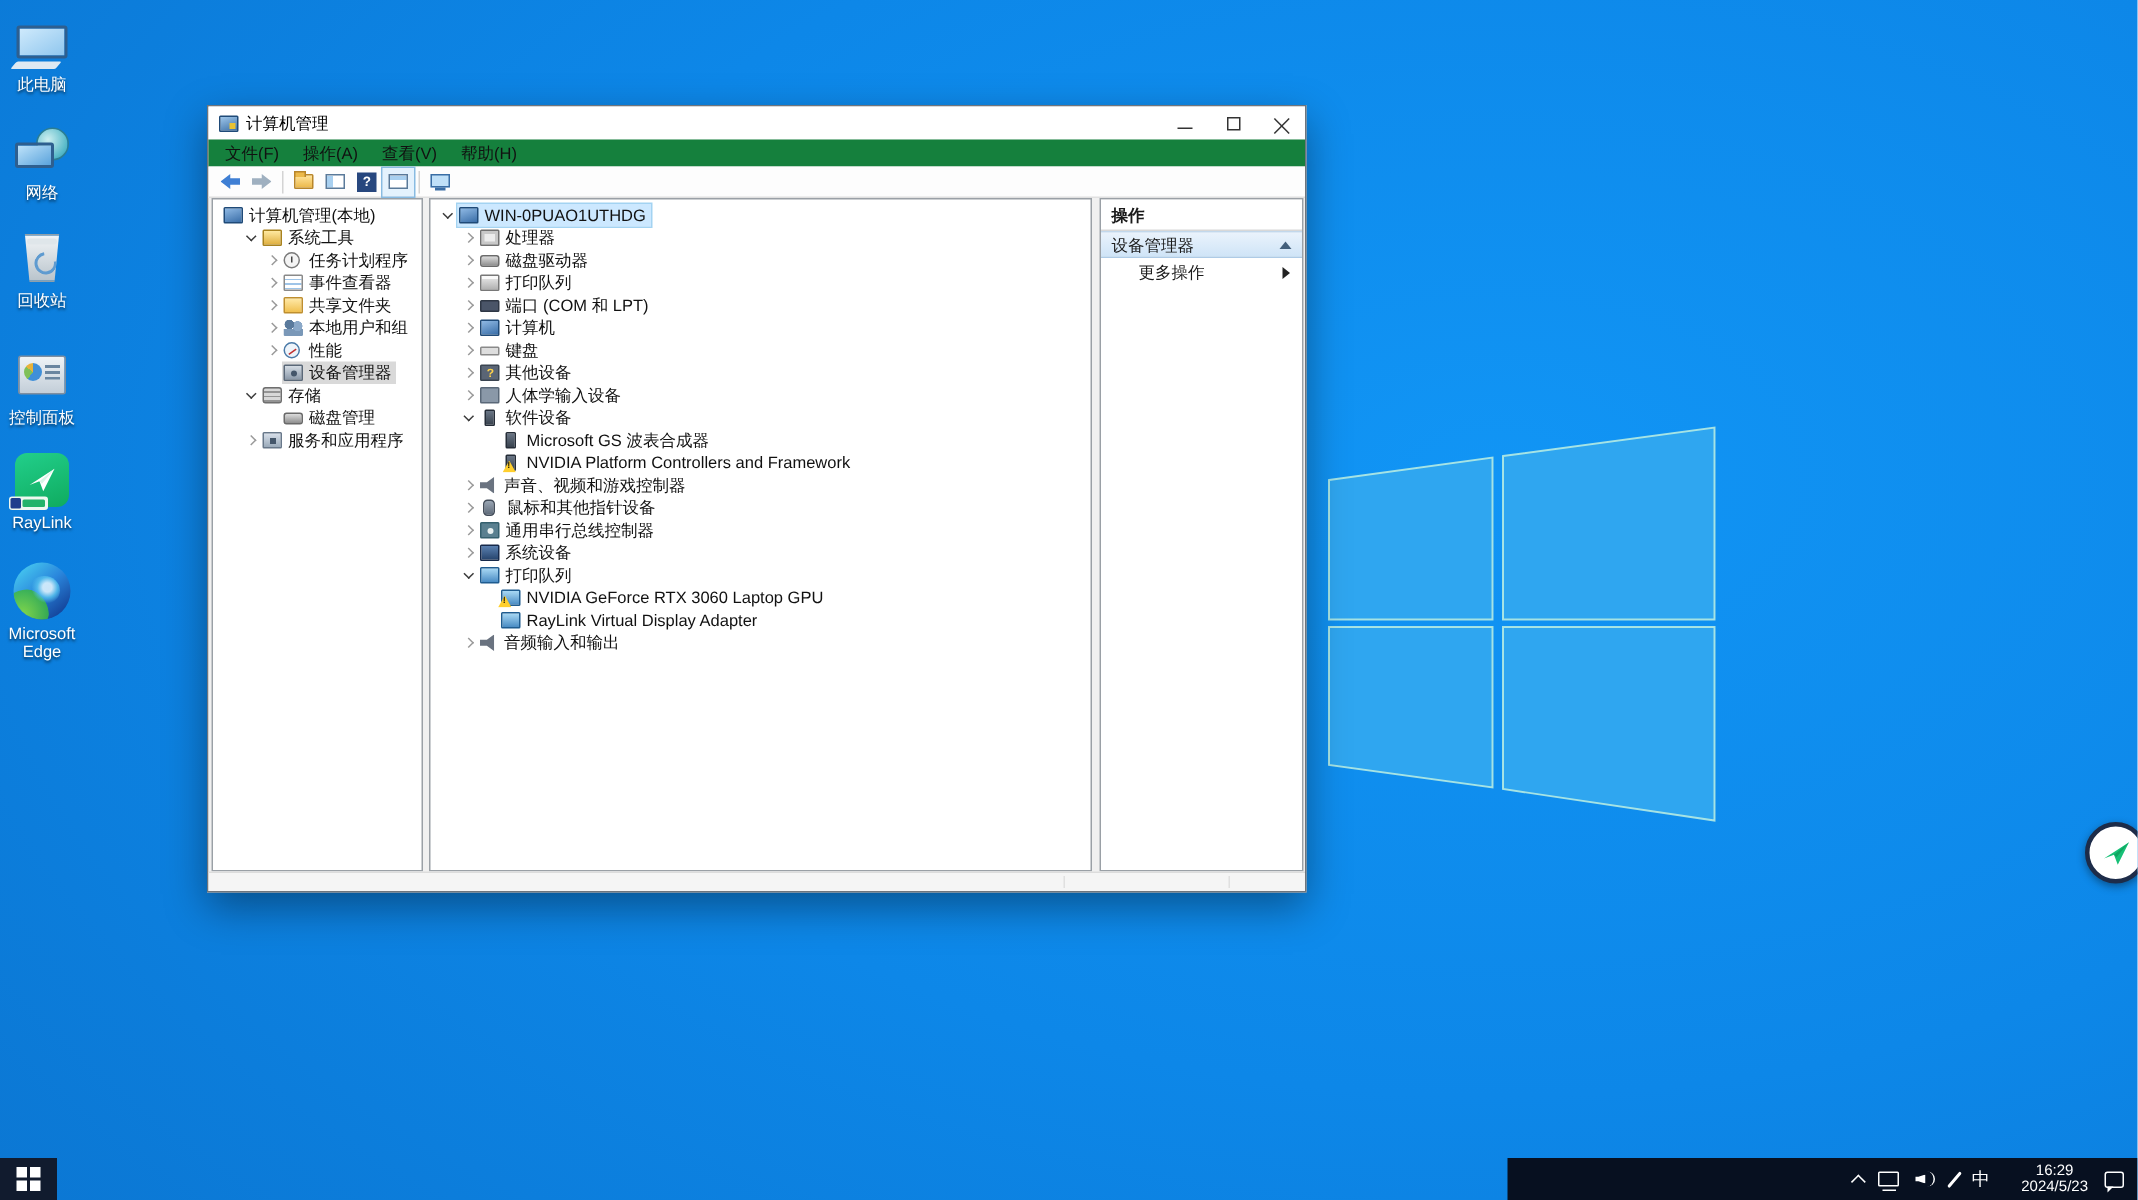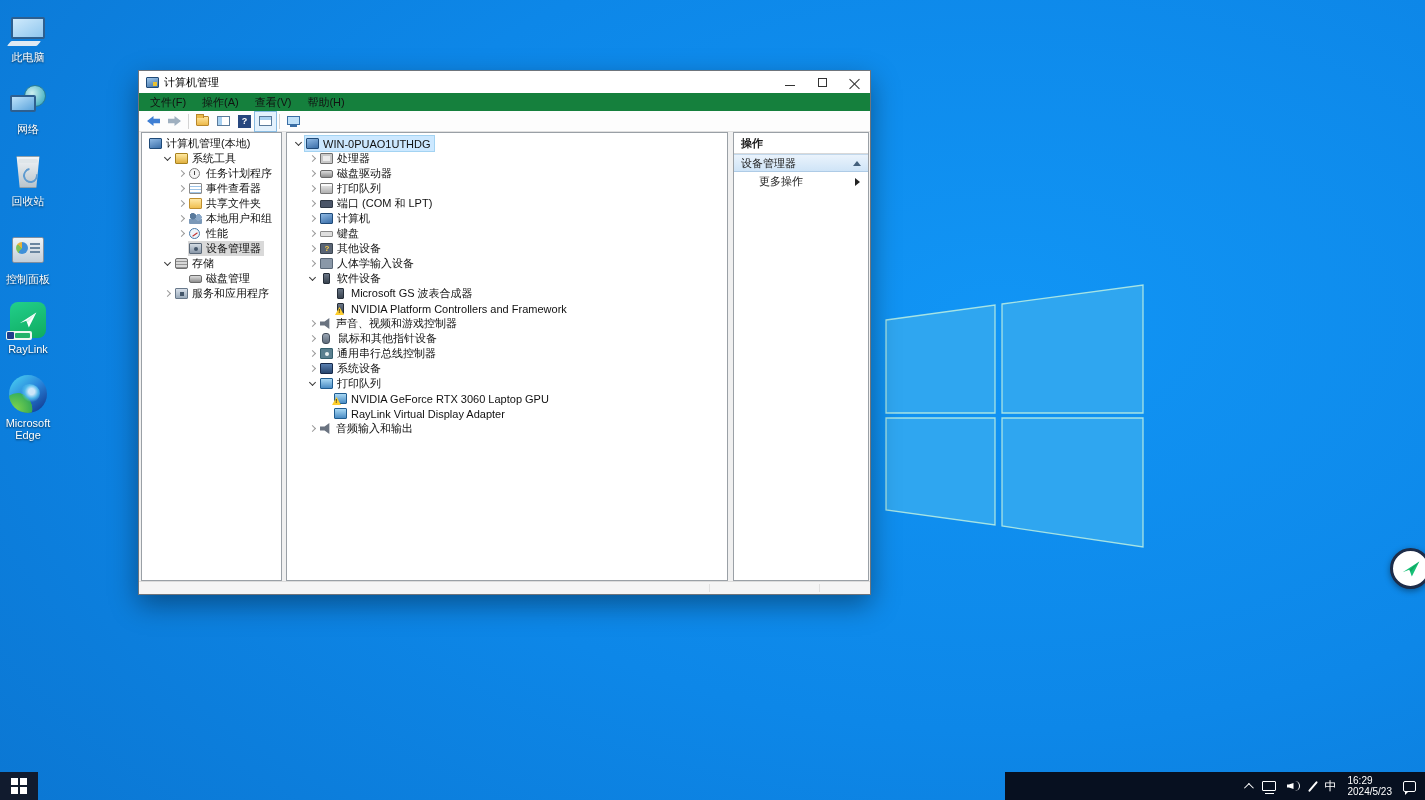--- a/index.html
+++ b/index.html
@@ -162,21 +162,21 @@
   .tray-chevron { width:7px; height:7px; border-top:1.5px solid #fff; border-right:1.5px solid #fff; transform:rotate(-45deg) translateY(2px); }
   .tray-net { width:14px; height:10px; border:1.5px solid #fff; border-radius:1px; position:relative; }
   .tray-net::after { content:""; position:absolute; left:2px; bottom:-4px; width:9px; height:1.5px; background:#fff; }
   .tray-vol { position:relative; width:14px; height:12px; }
   .tray-vol::before { content:""; position:absolute; left:0; top:3px; width:7px; height:6px; background:#fff;
       clip-path:polygon(0 25%,35% 25%,100% 0,100% 100%,35% 75%,0 75%); }
   .tray-vol::after { content:""; position:absolute; right:1px; top:1px; width:9px; height:10px;
       border:1.5px solid #fff; border-left:none; border-top:none; border-bottom:none; border-radius:50%; }
   .tray-pen { width:2px; height:13px; background:#fff; border-radius:1px; transform:rotate(40deg); }
   .tray-ime { font-size:12px; color:#fff; }
-  .tray-clock { font-size:10px; line-height:11px; text-align:left; }
+  .tray-clock { font-size:10px; line-height:11px; text-align:center;margin-left:10px; }
   .tray-ac { width:13px; height:11px; border:1.5px solid #fff; border-radius:2px; position:relative; }
   .tray-ac::after { content:""; position:absolute; left:1px; bottom:-4px; width:0; height:0;
       border-top:4px solid #fff; border-right:4px solid transparent; }
 </style>
 </head>
 <body>
 
 <svg class="win-logo" width="263" height="268" viewBox="0 0 263 268">
   <g fill="#2fa6f0" stroke="#bdf0e2" stroke-width="1.3" stroke-opacity="0.85">
     <polygon points="3,38 112,23 112,131 3,131"></polygon>

